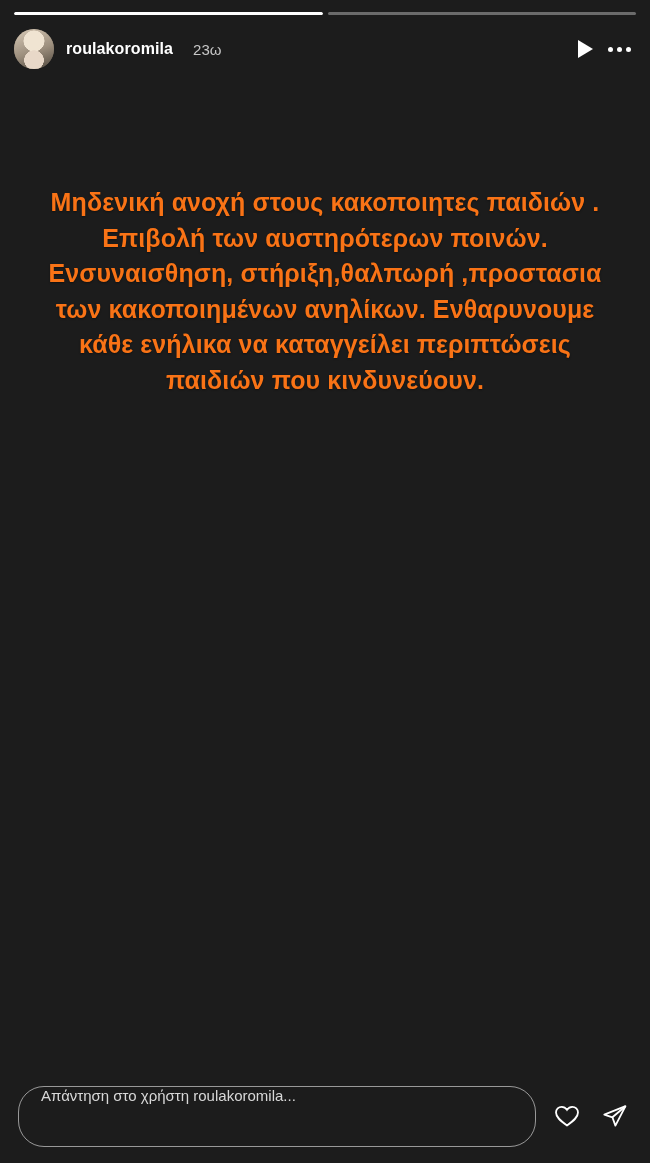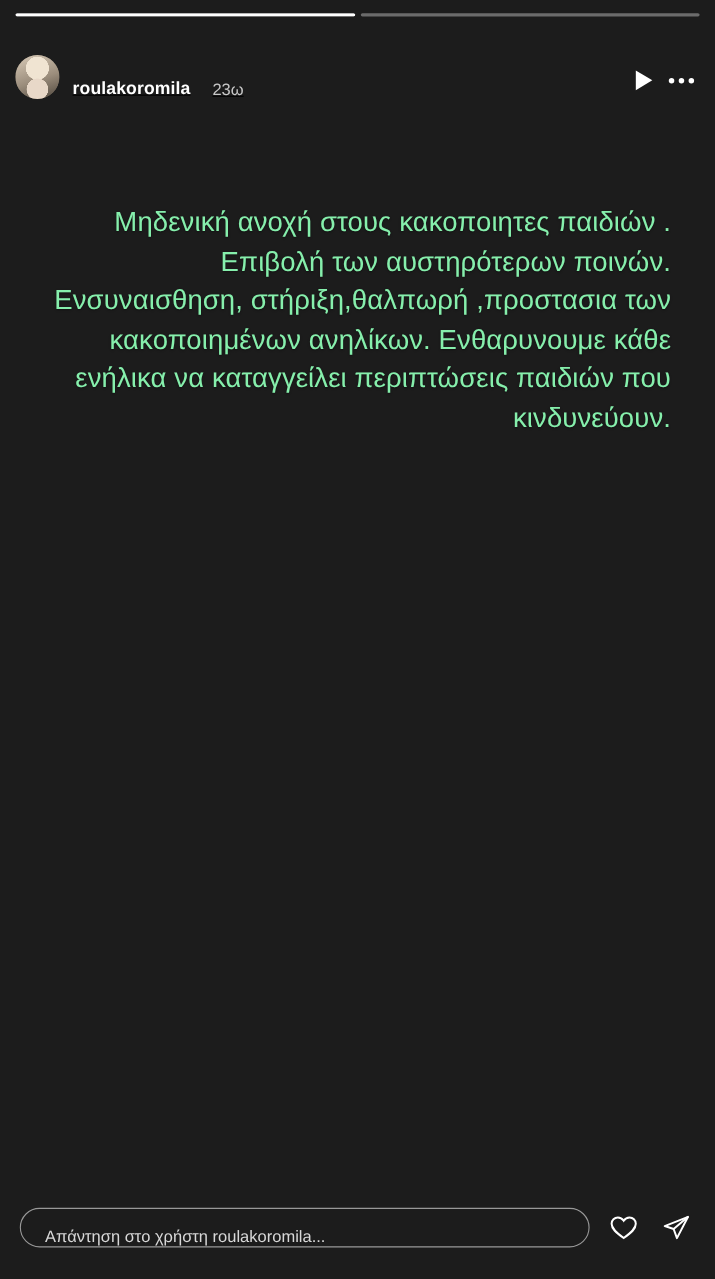--- a/index.html
+++ b/index.html
@@ -39,28 +39,27 @@
   }
   .progress-fill {
     height: 100%;
     background: #ffffff;
     border-radius: 2px;
   }
 
   
   .header {
     position: absolute;
-    top: 40px;
+    top: 24px;
     left: 14px;
     right: 14px;
     height: 50px;
     display: flex;
-    align-items: flex-end;
+    align-items: center;
     z-index: 5;
-    text-decoration: underline;
   }
   .avatar {
     width: 40px;
     height: 40px;
     border-radius: 50%;
     overflow: hidden;
     flex: 0 0 auto;
     background: #6b6257;
     position: relative;
   }
@@ -112,49 +111,48 @@
 
   
   .content {
     position: absolute;
     top: 185px;
     left: 40px;
     right: 40px;
     text-align: center;
   }
   .para {
-    color: #86efac;
+    color: #f97316;
     font-size: 25px;
     line-height: 1.42;
-    font-weight: 400;
+    font-weight: 700;
     letter-spacing: 0.1px;
     margin-bottom: 27px;
     text-shadow: 0 1px 2px rgba(0,0,0,0.4);
-    text-align: right;
   }
   .para:last-child { margin-bottom: 0; }
 
   
   .footer {
     position: absolute;
     left: 18px;
     right: 18px;
     bottom: 20px;
     height: 54px;
     display: flex;
     align-items: center;
     gap: 14px;
   }
   .reply-box {
     flex: 1;
-    height: 36px;
+    height: 61px;
     border: 1.5px solid rgba(255,255,255,0.55);
     border-radius: 26px;
     display: flex;
-    align-items: flex-end;
+    align-items: flex-start;
     padding: 0 22px;
   }
   .reply-placeholder {
     color: #d8d8d8;
     font-size: 15px;
     font-weight: 400;
   }
   .heart, .send {
     width: 34px;
     height: 34px;

